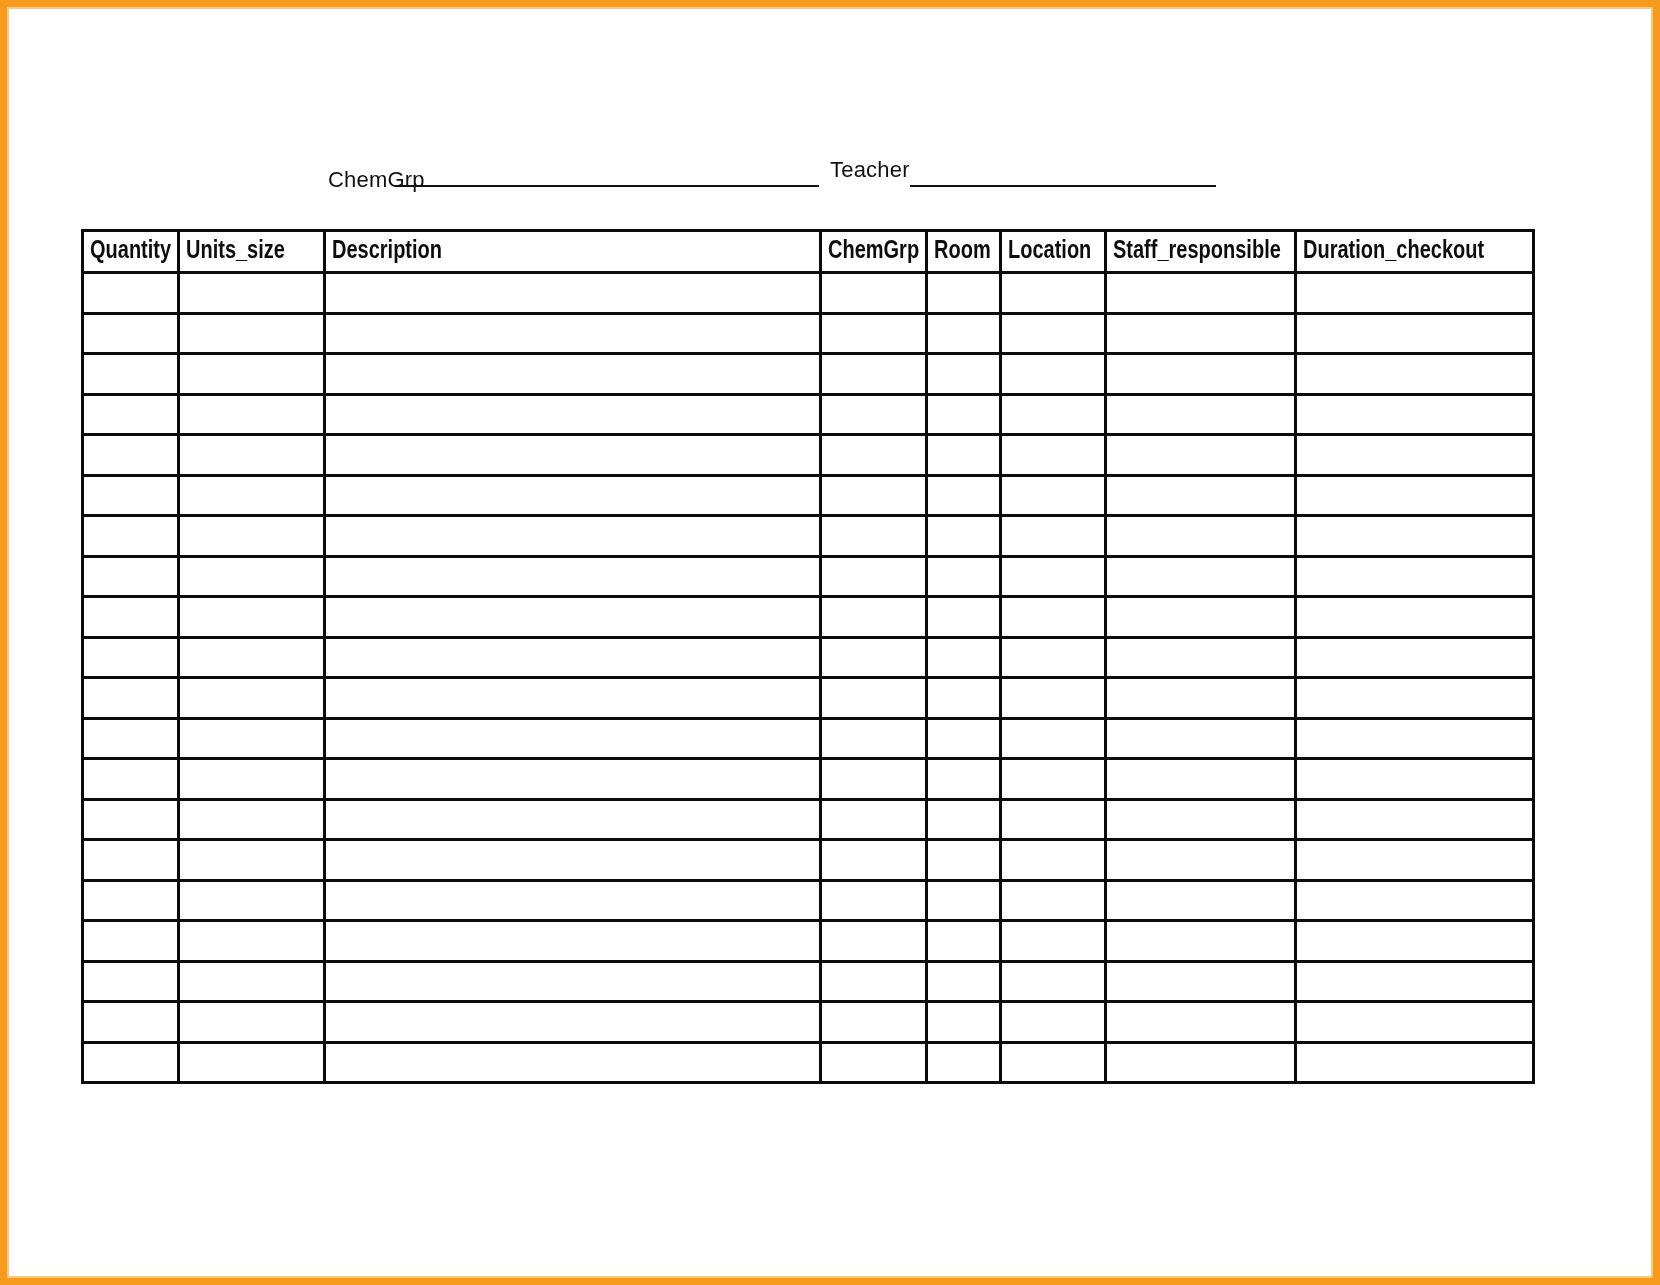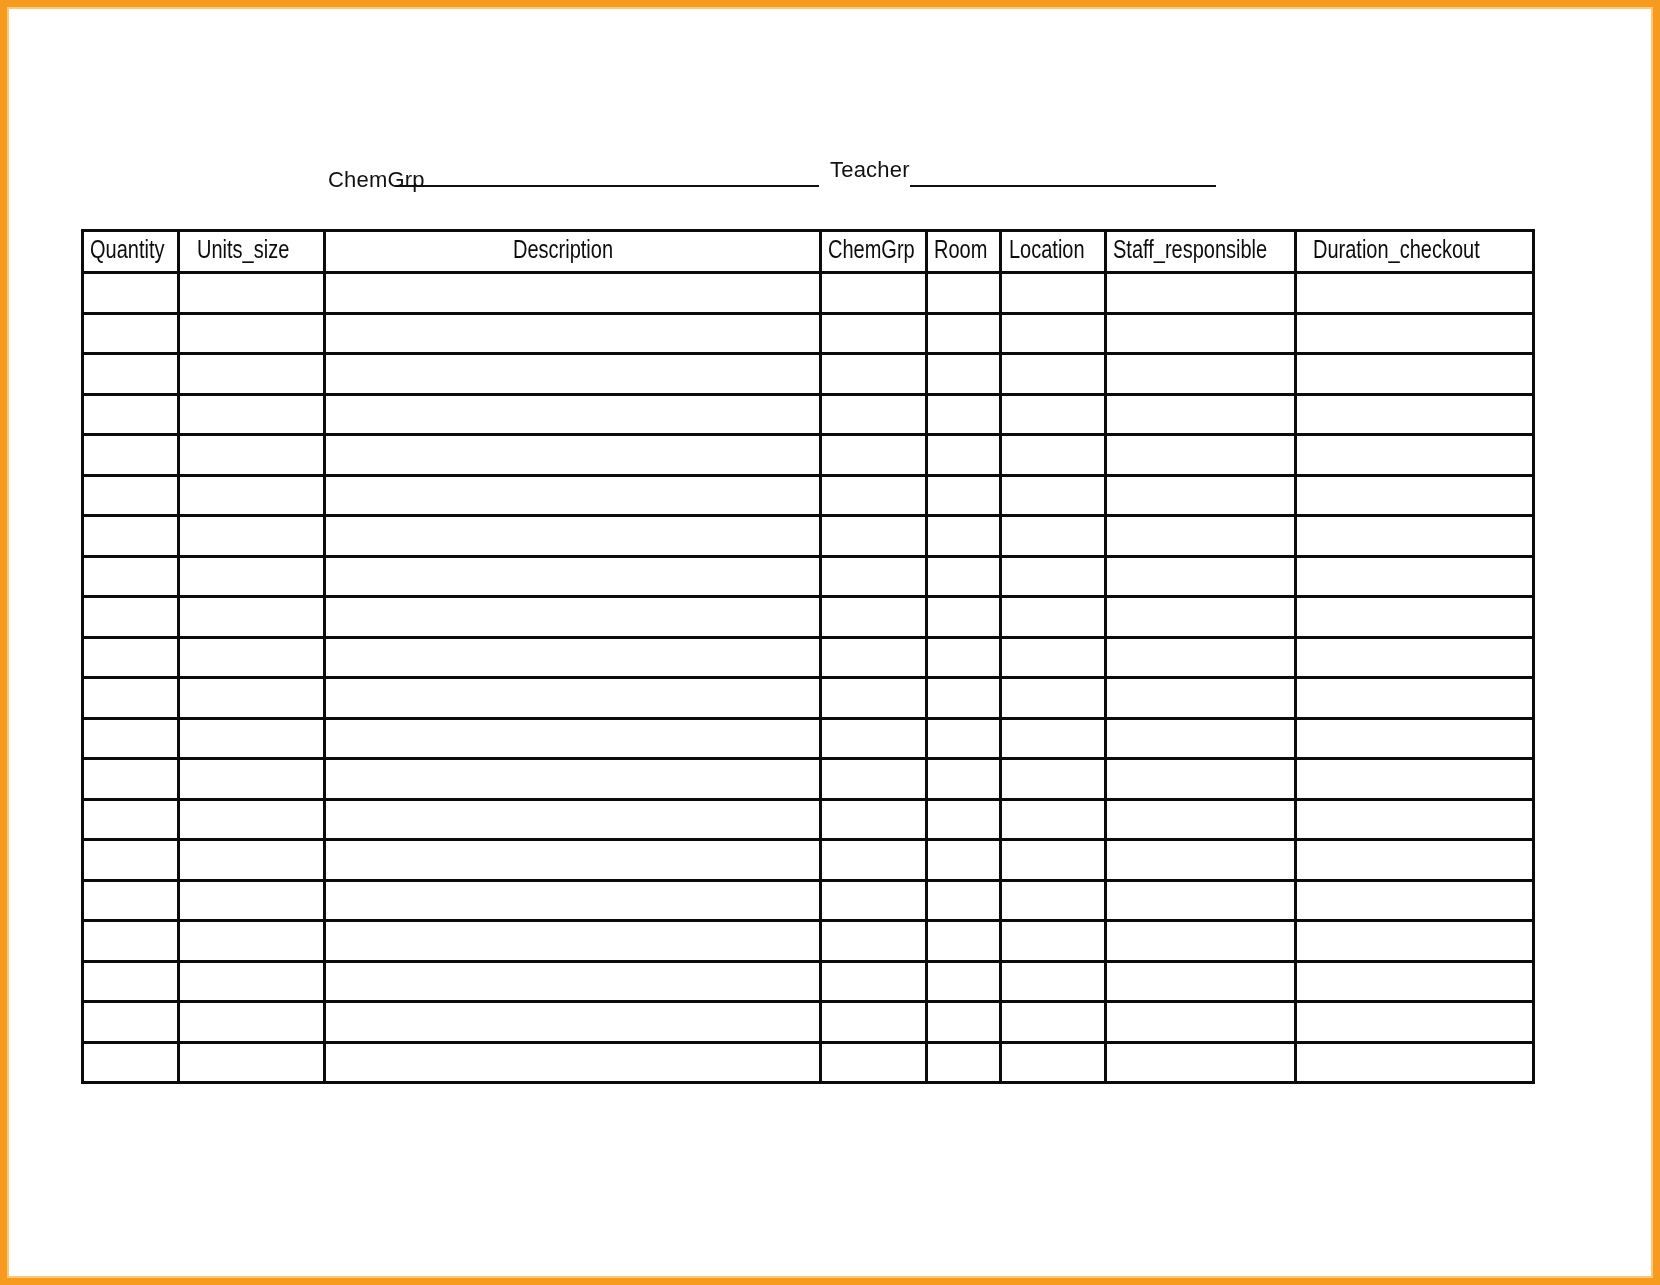--- a/index.html
+++ b/index.html
@@ -57,24 +57,24 @@
 
   table.inv th, table.inv td {
     border: 3px solid #0b0b0b;
     background: #ffffff;
     overflow: hidden;
   }
   table.inv thead tr { height: 42px; }
   table.inv tbody tr { height: 40.5px; }
 
   table.inv th {
-    text-align: center;
+    text-align: left;
     vertical-align: middle;
     padding: 0 0 4px 6px;
-    font-weight: normal;
+    font-weight: bold;
     font-size: 25px;
     color: #0d0d0d;
   }
   table.inv th .hdr {
     display: inline-block;
     transform: scaleX(0.8);
     transform-origin: 0 50%;
     white-space: nowrap;
     letter-spacing: 0px;
   }

